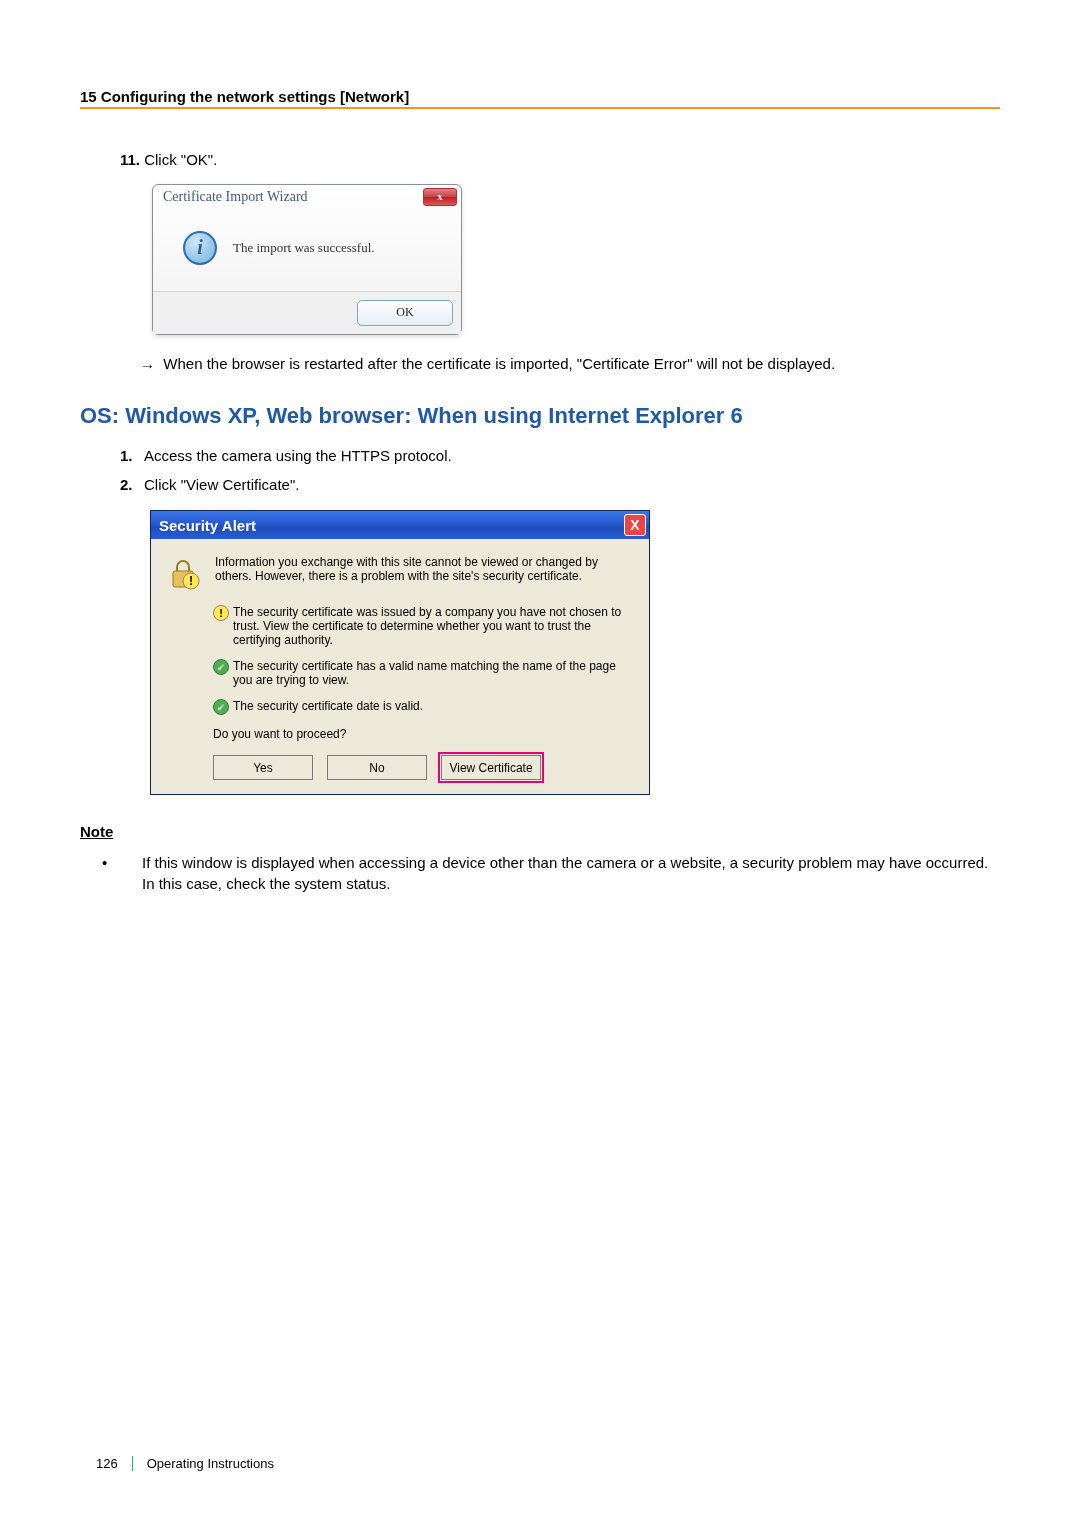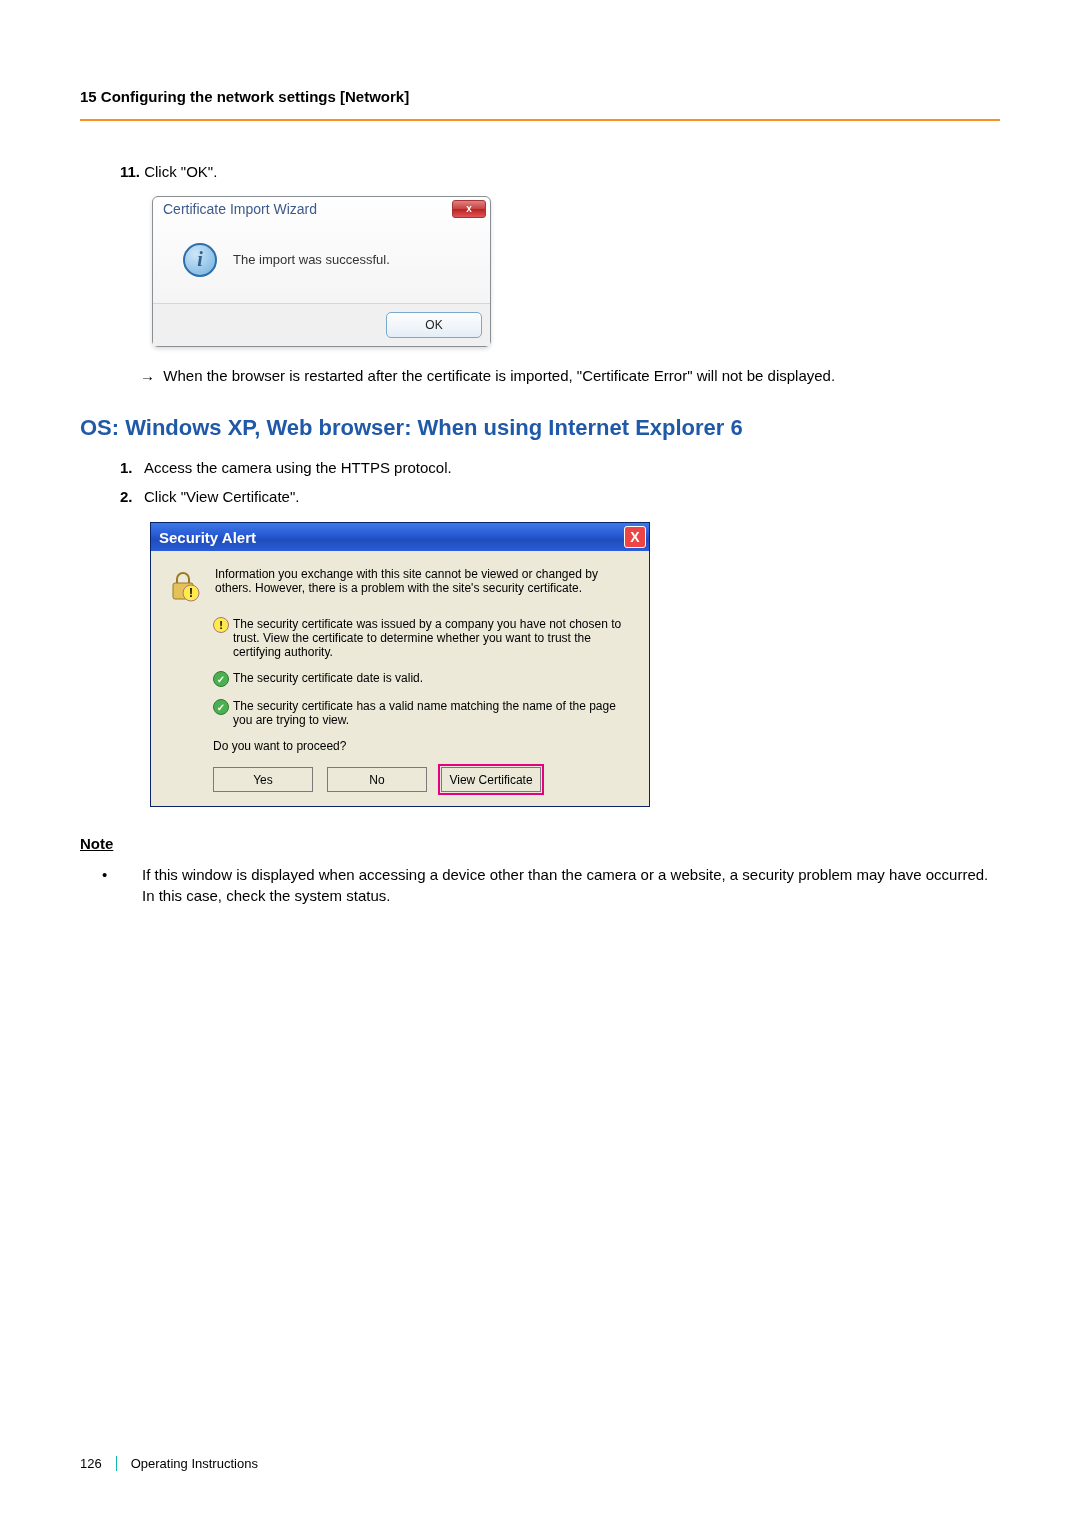--- a/index.html
+++ b/index.html
@@ -1,24 +1,24 @@
 <!DOCTYPE html>
 <html><head>
   <meta charset="utf-8">
   <style>
     * { margin:0; padding:0; box-sizing:border-box; }
     body { background:#fff; font-family:Arial,Helvetica,sans-serif; color:#000; width:1080px; }
     .page { padding:88px 80px 56px 80px; min-height:1527px; position:relative; }
-    .section-header { font-size:15px; font-weight:bold; padding-bottom:14px; border-bottom:2px solid #f7921e; margin-bottom:40px; }
+    .section-header { font-size:15px; font-weight:bold; padding-bottom:2px; border-bottom:2px solid #f7921e; margin-bottom:40px; }
     .body-text { font-size:15px; line-height:1.5; }
     .step-line { margin:0 0 6px 40px; }
     .step-line .num { font-weight:bold; display:inline-block; }
 
     
-    .vista-dialog { width:339px; border:1px solid #8a8f94; border-radius:6px; margin:12px 0 18px 72px; font-family:Liberation Sans, sans-serif; background:linear-gradient(#fff,#f0f0f0); box-shadow:0 2px 4px rgba(0,0,0,.15); }
+    .vista-dialog { width:310px; border:1px solid #8a8f94; border-radius:6px; margin:12px 0 18px 72px; font-family:Liberation Serif, serif; background:linear-gradient(#fff,#f0f0f0); box-shadow:0 2px 4px rgba(0,0,0,.15); }
     .vista-title { display:flex; align-items:center; justify-content:space-between; padding:3px 4px 3px 10px; color:#3d5a8a; font-size:14px; }
     .vista-close { width:34px; height:18px; border:1px solid #a33; border-radius:3px; background:linear-gradient(#e08080,#c94444 48%,#b22 52%,#d55); color:#fff; font-size:10px; font-weight:bold; display:flex; align-items:center; justify-content:center; }
     .vista-body { display:flex; align-items:center; gap:16px; padding:22px 20px 26px 30px; }
     .info-ico { width:34px; height:34px; border-radius:50%; border:2px solid #2f6ea8; background:radial-gradient(circle at 35% 30%,#cfe6f7,#6fb1e0); display:flex; align-items:center; justify-content:center; }
     .info-ico::after { content:"i"; font-family:Georgia,serif; font-style:italic; font-weight:bold; color:#2f5f8c; font-size:20px; }
     .vista-msg { font-size:13px; color:#333; }
     .vista-footer { border-top:1px solid #d6d6d6; background:#f0f0f0; padding:8px; display:flex; justify-content:flex-end; }
     .vista-btn { min-width:96px; height:26px; border:1px solid #7aa8cc; border-radius:5px; background:linear-gradient(#fefefe,#e5eef6); font-size:12px; color:#222; display:flex; align-items:center; justify-content:center; }
 
     .arrow-line { margin:0 0 28px 60px; }
@@ -44,21 +44,21 @@
     .ok::after { content:"✓"; font-size:10px; }
     .xp-q { margin-left:48px; margin-bottom:14px; }
     .xp-btns { display:flex; gap:14px; margin-left:48px; }
     .xp-btn { min-width:100px; height:25px; border:1px solid #7a7a7a; background:#ece9d8; font-size:12px; display:flex; align-items:center; justify-content:center; }
     .xp-btn.hl { outline:2px solid #e4007f; outline-offset:1px; }
 
     .note-h { font-size:15px; font-weight:bold; text-decoration:underline; margin-bottom:8px; }
     .note-li { margin-left:62px; text-indent:-20px; font-size:15px; line-height:1.45; }
     .note-li .bullet { display:inline-block; width:20px; }
 
-    .footer { position:absolute; bottom:56px; left:80px; font-size:13px; display:flex; align-items:center; gap:14px; }
+    .footer { position:absolute; bottom:56px; left:96px; font-size:13px; display:flex; align-items:center; gap:14px; }
     .footer .pg { }
     .footer .lbl { border-left:1px solid #14b8a6; padding-left:14px; }
   </style>
 </head>
 <body>
 
 <div class="page">
 
   <div class="section-header">15 Configuring the network settings [Network]</div>
 
@@ -107,25 +107,25 @@
           </svg>
         </div>
         <div>Information you exchange with this site cannot be viewed or changed by others. However, there is a problem with the site's security certificate.</div>
       </div>
       <div class="xp-sub">
         <div class="ico-sm warn"></div>
         <div>The security certificate was issued by a company you have not chosen to trust. View the certificate to determine whether you want to trust the certifying authority.</div>
       </div>
       <div class="xp-sub">
         <div class="ico-sm ok"></div>
-        <div>The security certificate date is valid.</div>
+        <div>The security certificate has a valid name matching the name of the page you are trying to view.</div>
       </div>
       <div class="xp-sub">
         <div class="ico-sm ok"></div>
-        <div>The security certificate has a valid name matching the name of the page you are trying to view.</div>
+        <div>The security certificate date is valid.</div>
       </div>
       <div class="xp-q">Do you want to proceed?</div>
       <div class="xp-btns">
         <div class="xp-btn">Yes</div>
         <div class="xp-btn">No</div>
         <div class="xp-btn hl">View Certificate</div>
       </div>
     </div>
   </div>
 

